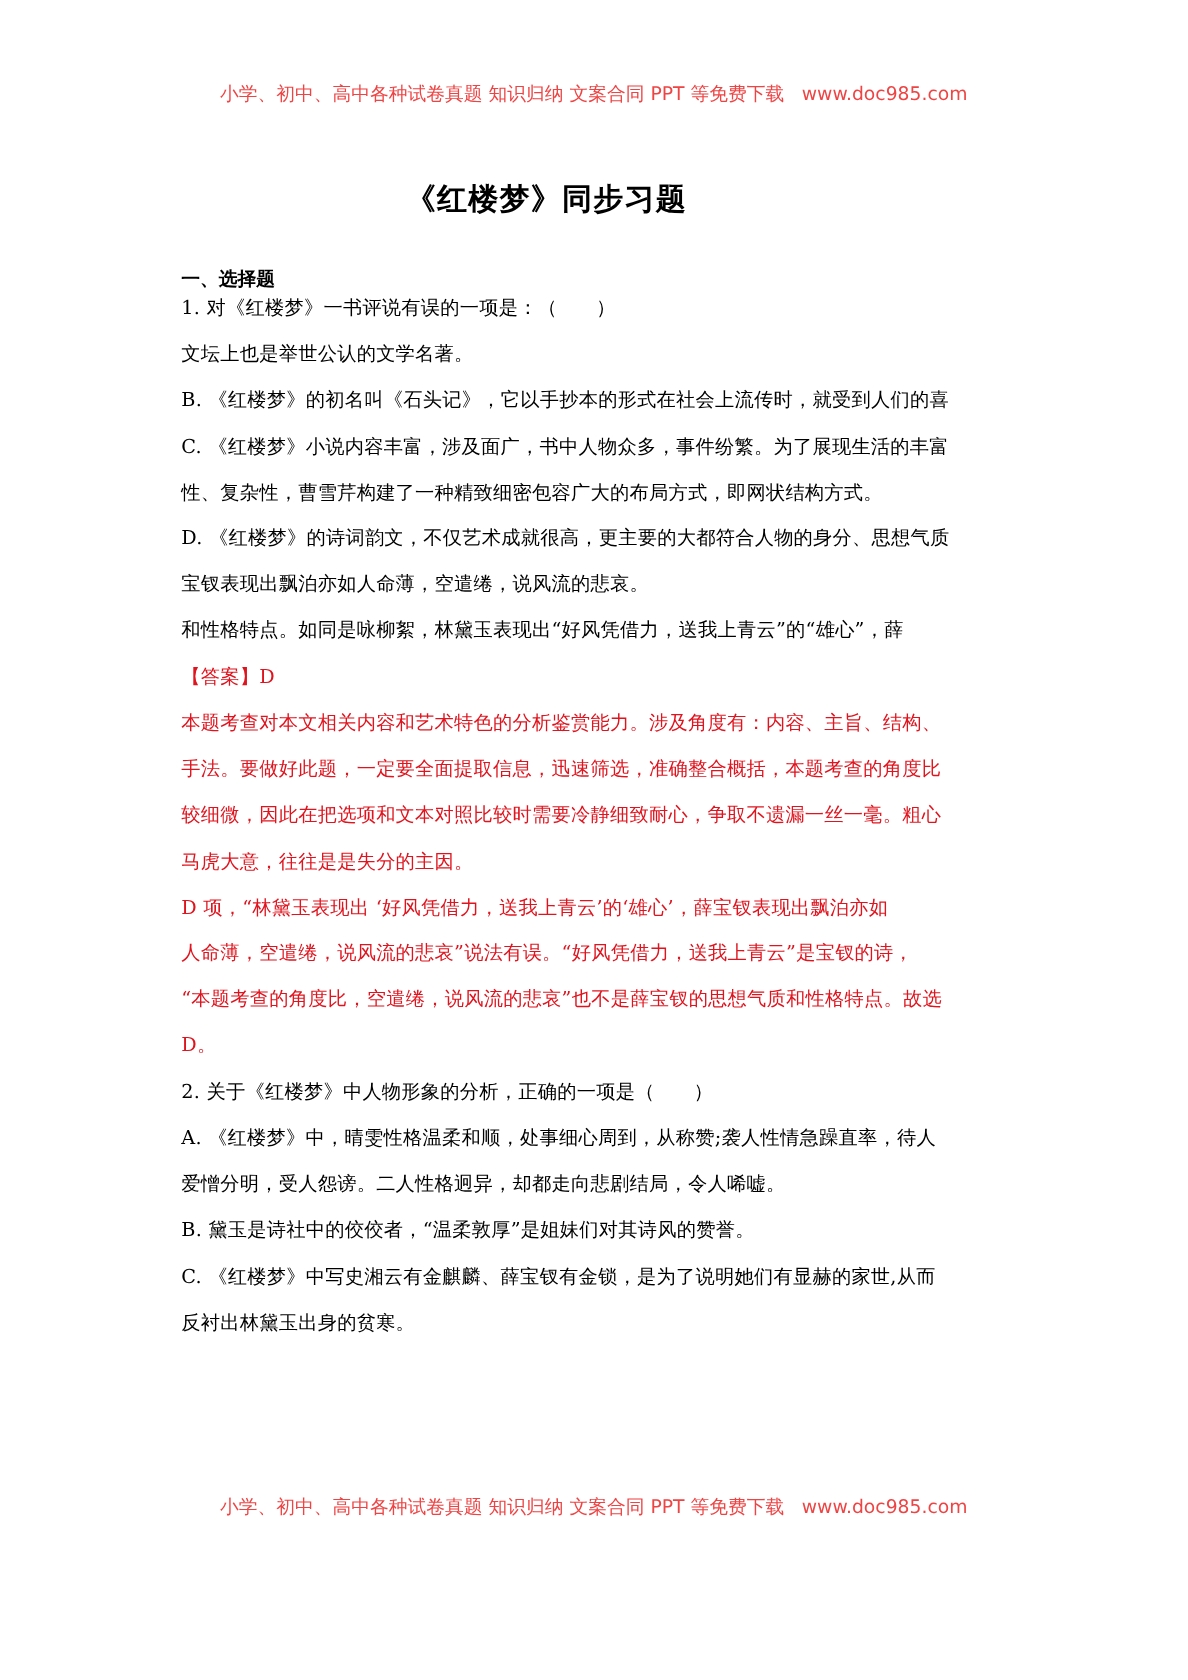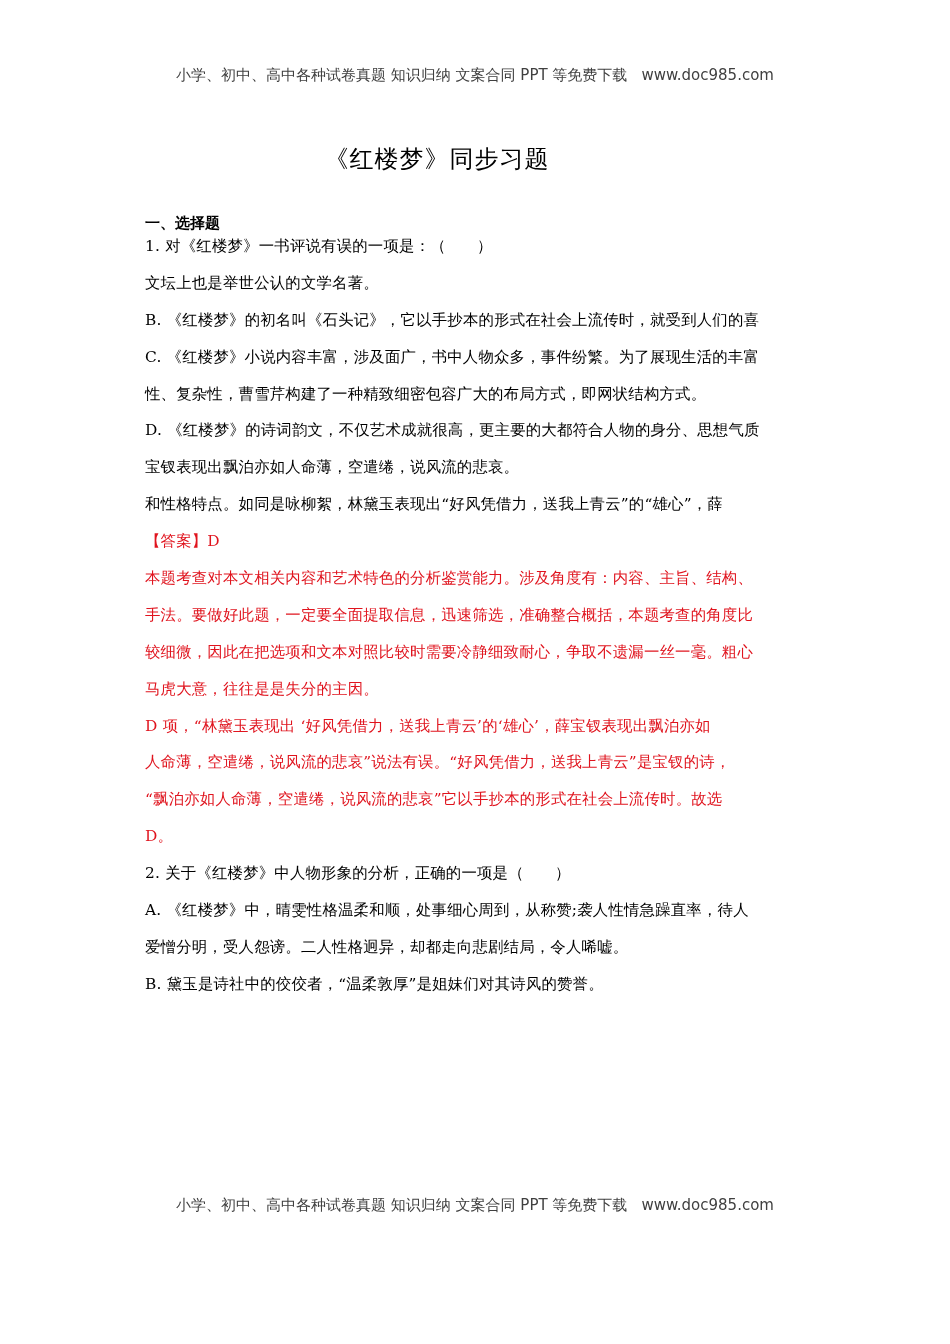--- a/index.html
+++ b/index.html
@@ -1,21 +1,21 @@
 <!DOCTYPE html>
 <html><head>
   <meta charset="utf-8">
   <style>
     html, body { margin: 0; padding: 0; background: #ffffff; }
     body { width: 950px; height: 1344px; position: relative; overflow: hidden; font-family: "DejaVu Serif", "Liberation Serif", serif; color: #000; }
-    .hf { position: absolute; left: 0; width: 950px; text-align: center; font-family: "DejaVu Sans", "Liberation Sans", sans-serif; font-size: 15px; color: #404040; letter-spacing: 0px; }
+    .hf { position: absolute; left: 0; width: 950px; text-align: center; font-family: "DejaVu Sans", "Liberation Sans", sans-serif; font-size: 15px; color: #ef4444; letter-spacing: 0px; }
     .hf .url { margin-left: 14px; }
     #header { top: 66px; }
     #footer { top: 1196px; }
-    .title { position: absolute; top: 143px; left: 0; width: 874px; text-align: center; font-family: "DejaVu Sans", "Liberation Sans", sans-serif; font-weight: normal; font-size: 24px; letter-spacing: 1px; }
+    .title { position: absolute; top: 143px; left: 0; width: 874px; text-align: center; font-family: "DejaVu Sans", "Liberation Sans", sans-serif; font-weight: bold; font-size: 24px; letter-spacing: 1px; }
     .section { position: absolute; top: 214px; left: 145px; font-family: "DejaVu Sans", "Liberation Sans", sans-serif; font-weight: bold; font-size: 15px; }
     .content { position: absolute; left: 145px; top: 228px; width: 666px; }
     .line { height: 36.9px; line-height: 36.9px; font-size: 15.4px; white-space: nowrap; letter-spacing: 0.2px; }
     .red { color: #e0141e; }
   </style>
 </head>
 <body>
 
 <div id="header" class="hf">
   <span>小学、初中、高中各种试卷真题 知识归纳 文案合同 PPT 等免费下载</span><span class="url">www.doc985.com</span>
@@ -44,29 +44,33 @@
   </div>
 
   <div class="line red">【答案】D</div>
   <div class="red">
     <div class="line">本题考查对本文相关内容和艺术特色的分析鉴赏能力。涉及角度有：内容、主旨、结构、</div>
     <div class="line">手法。要做好此题，一定要全面提取信息，迅速筛选，准确整合概括，本题考查的角度比</div>
     <div class="line">较细微，因此在把选项和文本对照比较时需要冷静细致耐心，争取不遗漏一丝一毫。粗心</div>
     <div class="line">马虎大意，往往是是失分的主因。</div>
     <div class="line">D 项，“林黛玉表现出 ‘好风凭借力，送我上青云’的‘雄心’，薛宝钗表现出飘泊亦如</div>
     <div class="line">人命薄，空遣绻，说风流的悲哀”说法有误。“好风凭借力，送我上青云”是宝钗的诗，</div>
-    <div class="line">“飘泊亦如人命薄，空遣绻，说风流的悲哀”它以手抄本的形式在社会上流传时。故选</div>
+    <div class="line">“本题考查的角度比，空遣绻，说风流的悲哀”也不是薛宝钗的思想气质和性格特点。故选</div>
     <div class="line">D。</div>
   </div>
 
   <div class="line">2. 关于《红楼梦》中人物形象的分析，正确的一项是（　　）</div>
   <div>
     <div class="line">A. 《红楼梦》中，晴雯性格温柔和顺，处事细心周到，从称赞;袭人性情急躁直率，待人</div>
     <div class="line">爱憎分明，受人怨谤。二人性格迥异，却都走向悲剧结局，令人唏嘘。</div>
   </div>
   <div>
     <div class="line">B. 黛玉是诗社中的佼佼者，“温柔敦厚”是姐妹们对其诗风的赞誉。</div>
   </div>
+  <div>
+    <div class="line">C. 《红楼梦》中写史湘云有金麒麟、薛宝钗有金锁，是为了说明她们有显赫的家世,从而</div>
+    <div class="line">反衬出林黛玉出身的贫寒。</div>
+  </div>
 </div>
 
 <div id="footer" class="hf">
   <span>小学、初中、高中各种试卷真题 知识归纳 文案合同 PPT 等免费下载</span><span class="url">www.doc985.com</span>
 </div>
 
 </body></html>

